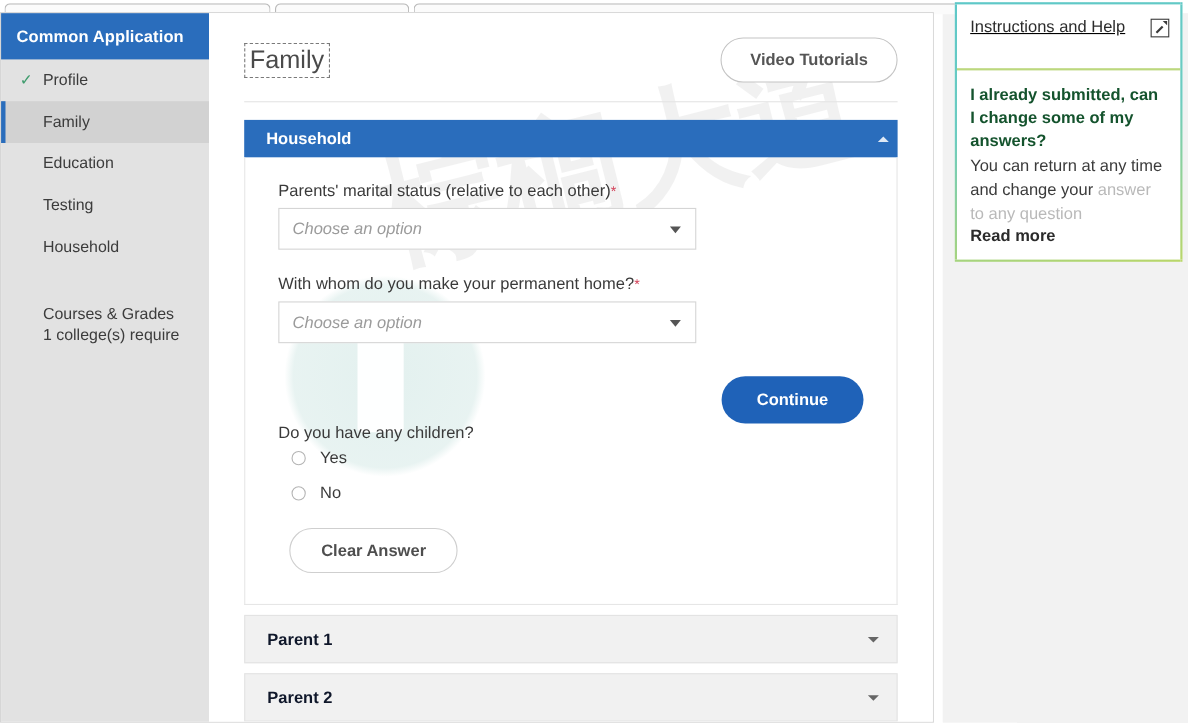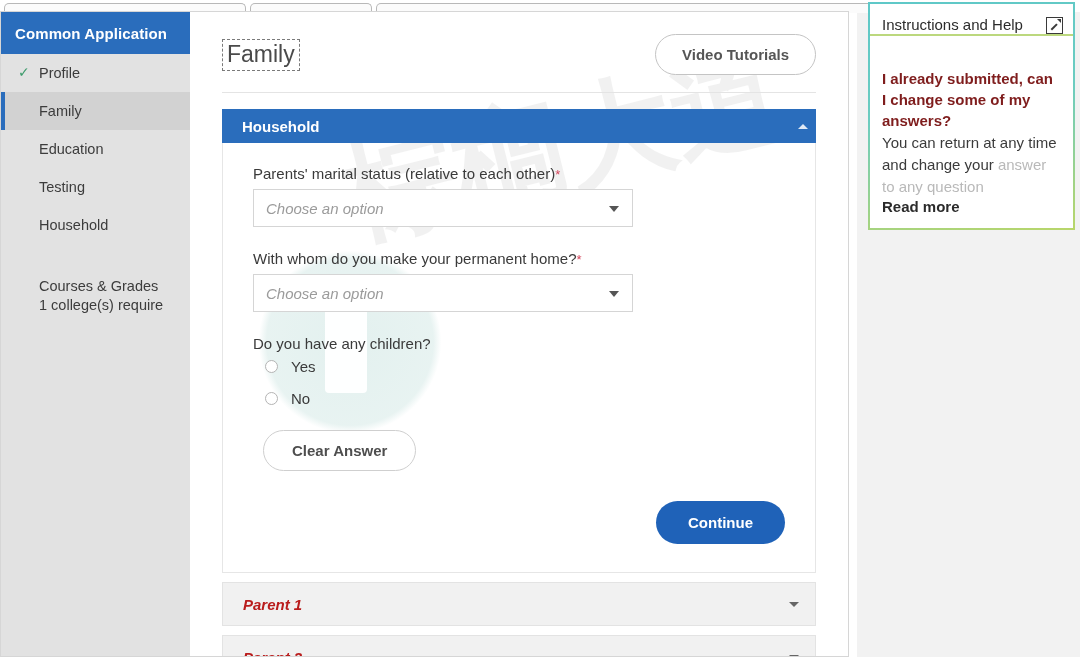--- a/index.html
+++ b/index.html
@@ -68,30 +68,30 @@
          margin-left:12px;margin-right:13px;box-sizing:border-box;cursor:pointer;}
   .radio-label{font-size:15px;color:#3a3a3a;}
   #clear-btn{margin-top:12px;margin-left:10px;border:1px solid #cfcfcf;border-radius:22px;background:#fff;
              color:#4e4e4e;font-size:15px;font-weight:bold;padding:11px 28px;cursor:pointer;
              font-family:"Liberation Sans",sans-serif;}
   #continue-row{display:flex;justify-content:flex-end;margin-top:30px;}
   #continue-btn{background:#1f62b8;color:#fff;border:none;border-radius:22px;font-size:15px;
                 font-weight:bold;padding:13px 32px;cursor:pointer;font-family:"Liberation Sans",sans-serif;}
   .collapsed-sec{margin:9px 32px 0 32px;background:#f1f1f1;border:1px solid #e3e3e3;height:42px;
                  display:flex;align-items:center;justify-content:space-between;
-                 padding:0 16px 0 20px;font-size:15px;font-weight:bold;color:#b91c1c;cursor:pointer;font-style:italic;}
+                 padding:0 16px 0 20px;font-size:15px;font-weight:bold;color:#0f172a;cursor:pointer;}
   
   #help-panel{position:absolute;left:868px;top:2px;width:207px;
               border:2px solid;border-image:linear-gradient(170deg,#5ec8c8 0%,#6cccc0 45%,#b9d66a 100%) 1;
               background:#fff;box-sizing:border-box;}
   #help-head{display:flex;align-items:flex-start;justify-content:space-between;
-             padding:11px 10px 0 12px;border-bottom:2px solid #bcd87e;}
+             padding:11px 10px 28px 12px;border-bottom:2px solid #bcd87e;text-decoration:underline;}
   #help-head-title{font-size:15px;color:#2b2b2b;font-weight:normal;line-height:19px;}
   #help-body{padding:12px 12px 13px 12px;}
-  .help-q{font-size:15px;color:#7f1d1d;font-weight:bold;line-height:21px;margin-top:20px;}
+  .help-q{font-size:15px;color:#14532d;font-weight:bold;line-height:21px;}
   .help-a{font-size:15px;color:#3b3b3b;line-height:22px;margin-top:1px;}
   .help-a-fade{color:#b9b9b9;}
   .help-more{font-size:15px;color:#2b2b2b;font-weight:bold;cursor:pointer;}
   .ext-icon{width:15px;height:15px;border:1.6px solid #3a3a3a;position:relative;flex:none;margin-top:2px;}
   .ext-icon:after{content:"";position:absolute;left:3px;top:8px;width:8px;height:1.6px;
                   background:#3a3a3a;transform:rotate(-45deg);}
   .ext-icon:before{content:"";position:absolute;right:1px;top:1px;width:0;height:0;
                    border-top:4.5px solid #3a3a3a;border-left:4.5px solid transparent;}
   #right-bg{position:absolute;left:857px;top:0;width:223px;height:657px;background:#f2f2f2;z-index:-1;}
 </style>
@@ -177,38 +177,38 @@
         <div class="field">
           <div class="field-label">
             <span>With whom do you make your permanent home?</span><span class="req">*</span>
           </div>
           <div class="select-box">
             <span class="select-placeholder">Choose an option</span>
             <span class="select-caret"></span>
           </div>
         </div>
 
+        <div id="continue-row">
+          <button id="continue-btn">Continue</button>
+        </div>
+
         <div>
           <div class="q-label">Do you have any children?</div>
 
           <div class="radio-row">
             <span class="radio"></span>
             <span class="radio-label">Yes</span>
           </div>
 
           <div class="radio-row">
             <span class="radio"></span>
             <span class="radio-label">No</span>
           </div>
 
           <button id="clear-btn">Clear Answer</button>
-        </div>
-
-        <div id="continue-row">
-          <button id="continue-btn">Continue</button>
         </div>
       </div>
     </div>
 
     <div class="collapsed-sec">
       <span>Parent 1</span>
       <span class="chev-down"></span>
     </div>
 
     <div class="collapsed-sec">

